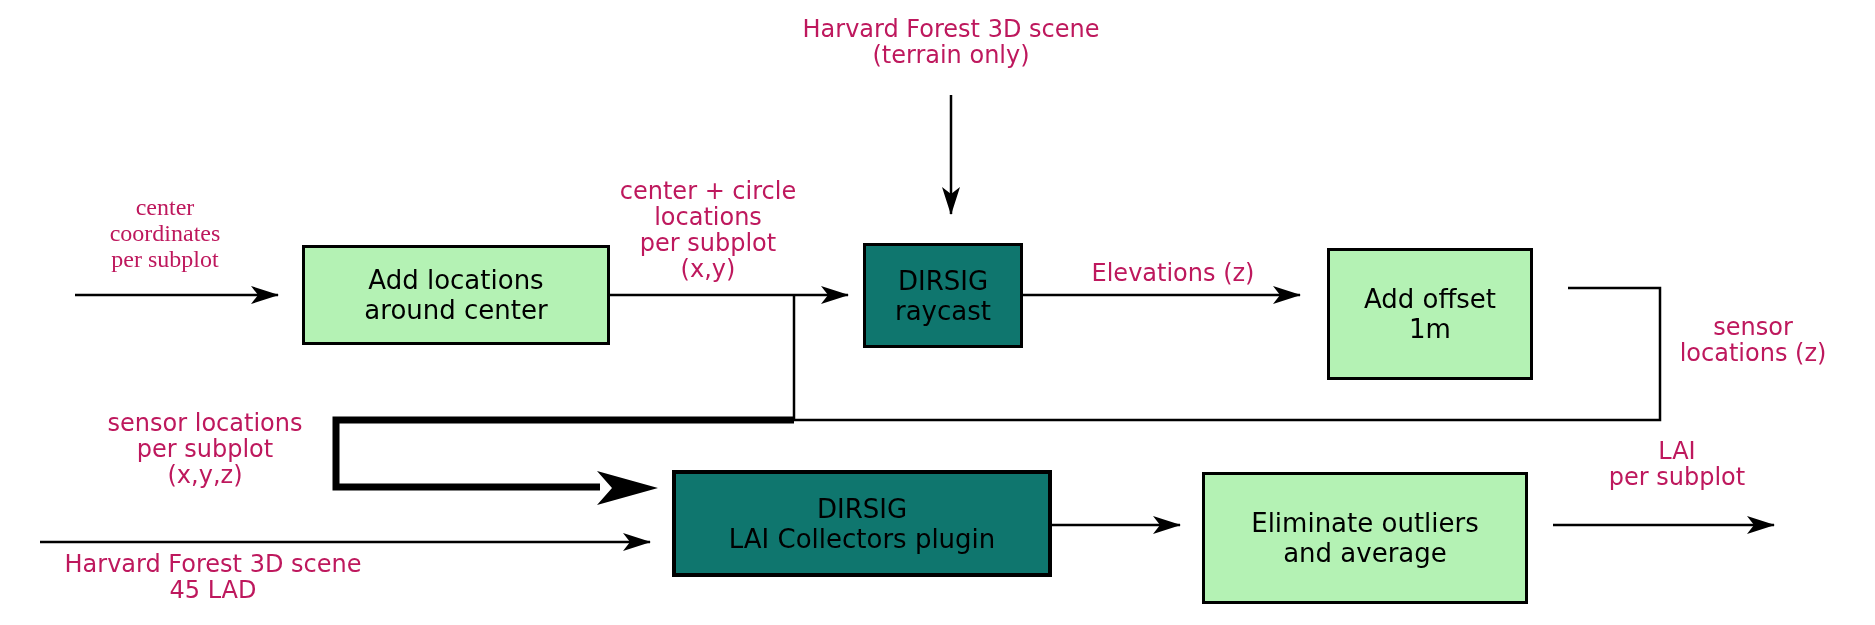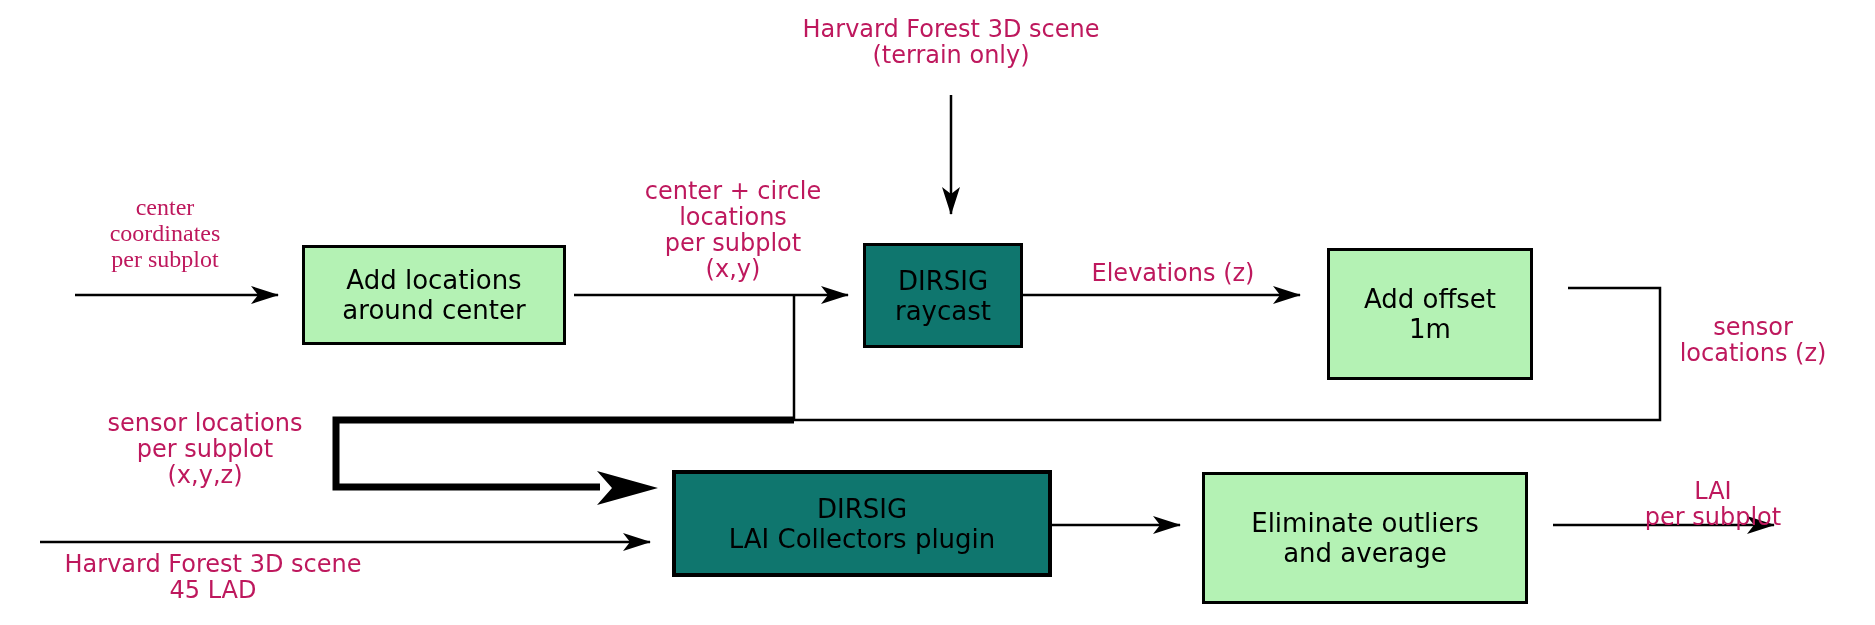--- a/index.html
+++ b/index.html
@@ -71,21 +71,21 @@
     <polyline points="794,420 336,420 336,487 600,487" fill="none" stroke="#000" stroke-width="7"></polyline>
     <polygon points="597,471 658,488 597,505 612,488" fill="#000"></polygon>
 
     <line x1="40" y1="542" x2="650" y2="542" stroke="#000" stroke-width="2.5" marker-end="url(#ah)"></line>
 
     <line x1="1052" y1="525" x2="1180" y2="525" stroke="#000" stroke-width="2.5" marker-end="url(#ah)"></line>
 
     <line x1="1553" y1="525" x2="1774" y2="525" stroke="#000" stroke-width="2.5" marker-end="url(#ah)"></line>
   </svg>
 
-  <div class="node green" style="left:302px;top:245px;width:264px;height:100px;">Add locations
+  <div class="node green" style="left:302px;top:245px;width:308px;height:100px;">Add locations
 around center</div>
 
   <div class="node cyan" style="left:863px;top:243px;width:160px;height:105px;">DIRSIG
 raycast</div>
 
   <div class="node green" style="left:1327px;top:248px;width:206px;height:132px;">Add offset
 1m</div>
 
   <div class="node cyan thick" style="left:672px;top:470px;width:380px;height:107px;">DIRSIG
 LAI Collectors plugin</div>
@@ -93,33 +93,33 @@
   <div class="node green" style="left:1202px;top:472px;width:326px;height:132px;">Eliminate outliers
 and average</div>
 
   <div class="lbl" style="left:751px;top:16px;width:400px;">Harvard Forest 3D scene
 (terrain only)</div>
 
   <div class="lbl" style="left:15px;top:194px;width:300px;font-family:Liberation Serif, serif;">center
 coordinates
 per subplot</div>
 
-  <div class="lbl" style="left:583px;top:178px;width:300px;">center + circle
+  <div class="lbl" style="left:558px;top:178px;width:300px;">center + circle
 locations
 per subplot
 (x,y)</div>
 
   <div class="lbl" style="left:1633px;top:314px;width:240px;">sensor
 locations (z)</div>
 
   <div class="lbl" style="left:1048px;top:260px;width:250px;">Elevations (z)</div>
 
   <div class="lbl" style="left:55px;top:410px;width:300px;">sensor locations
 per subplot
 (x,y,z)</div>
 
   <div class="lbl" style="left:38px;top:551px;width:350px;">Harvard Forest 3D scene
 45 LAD</div>
 
-  <div class="lbl" style="left:1563px;top:438px;width:300px;margin-top:40px;">LAI
+  <div class="lbl" style="left:1527px;top:438px;width:300px;">LAI
 per subplot</div>
 
 </div>
 
 </body></html>

